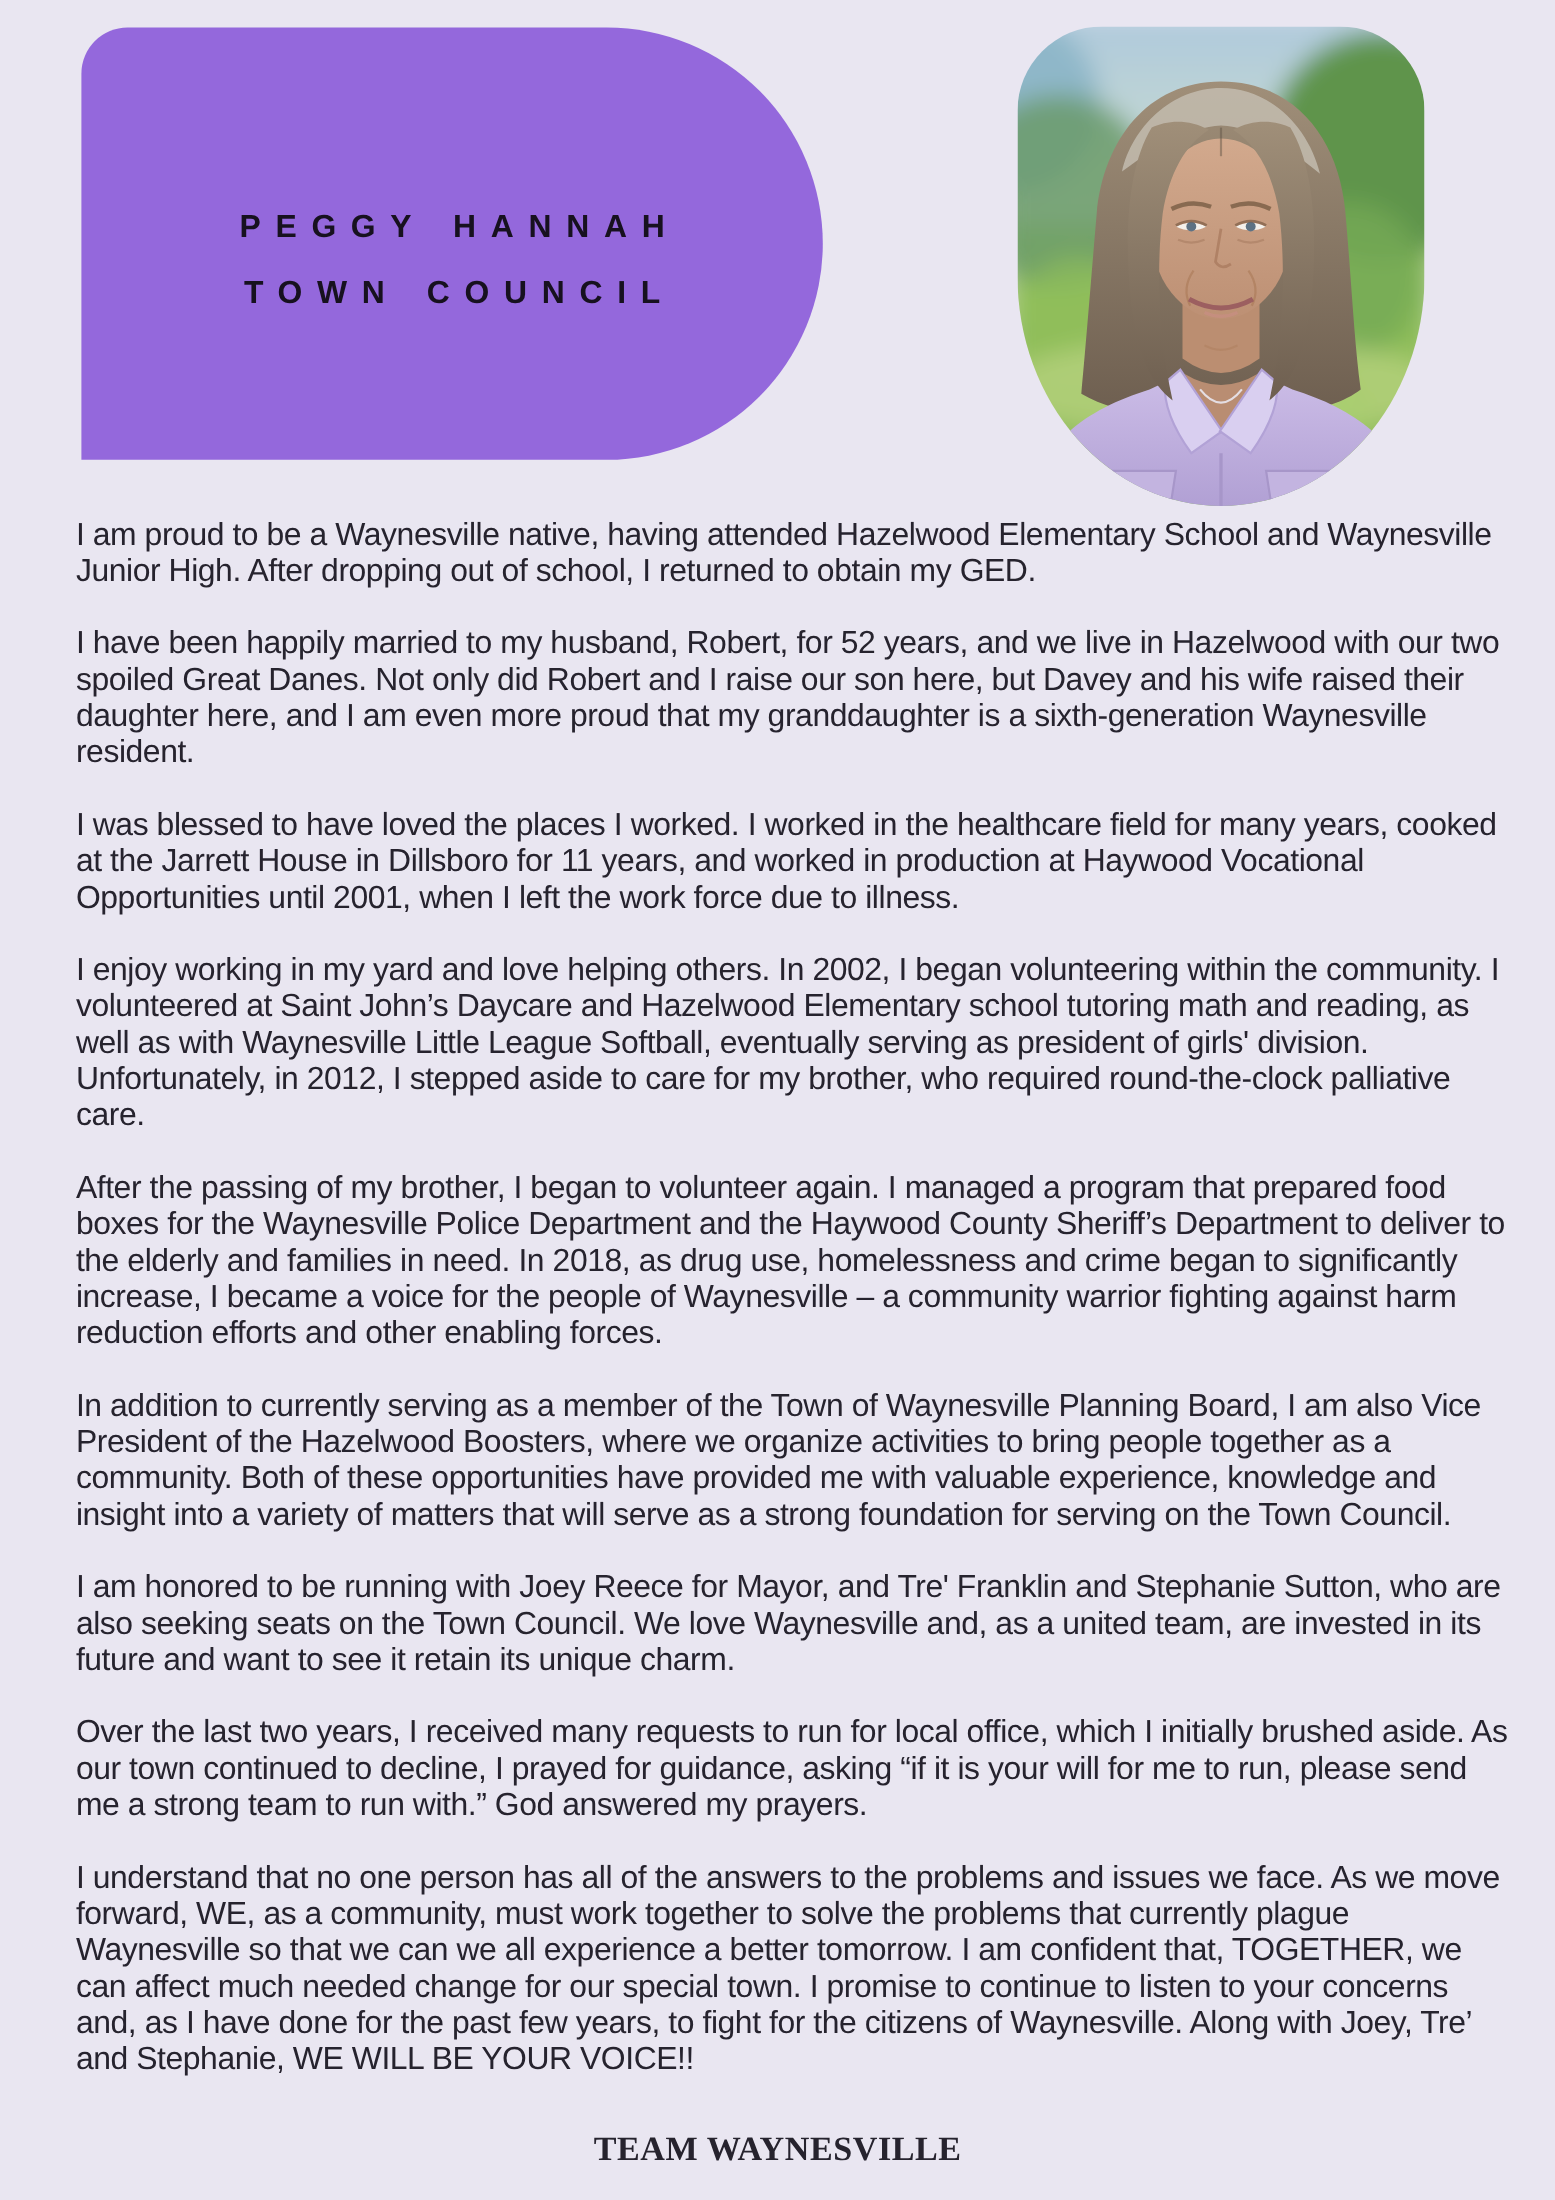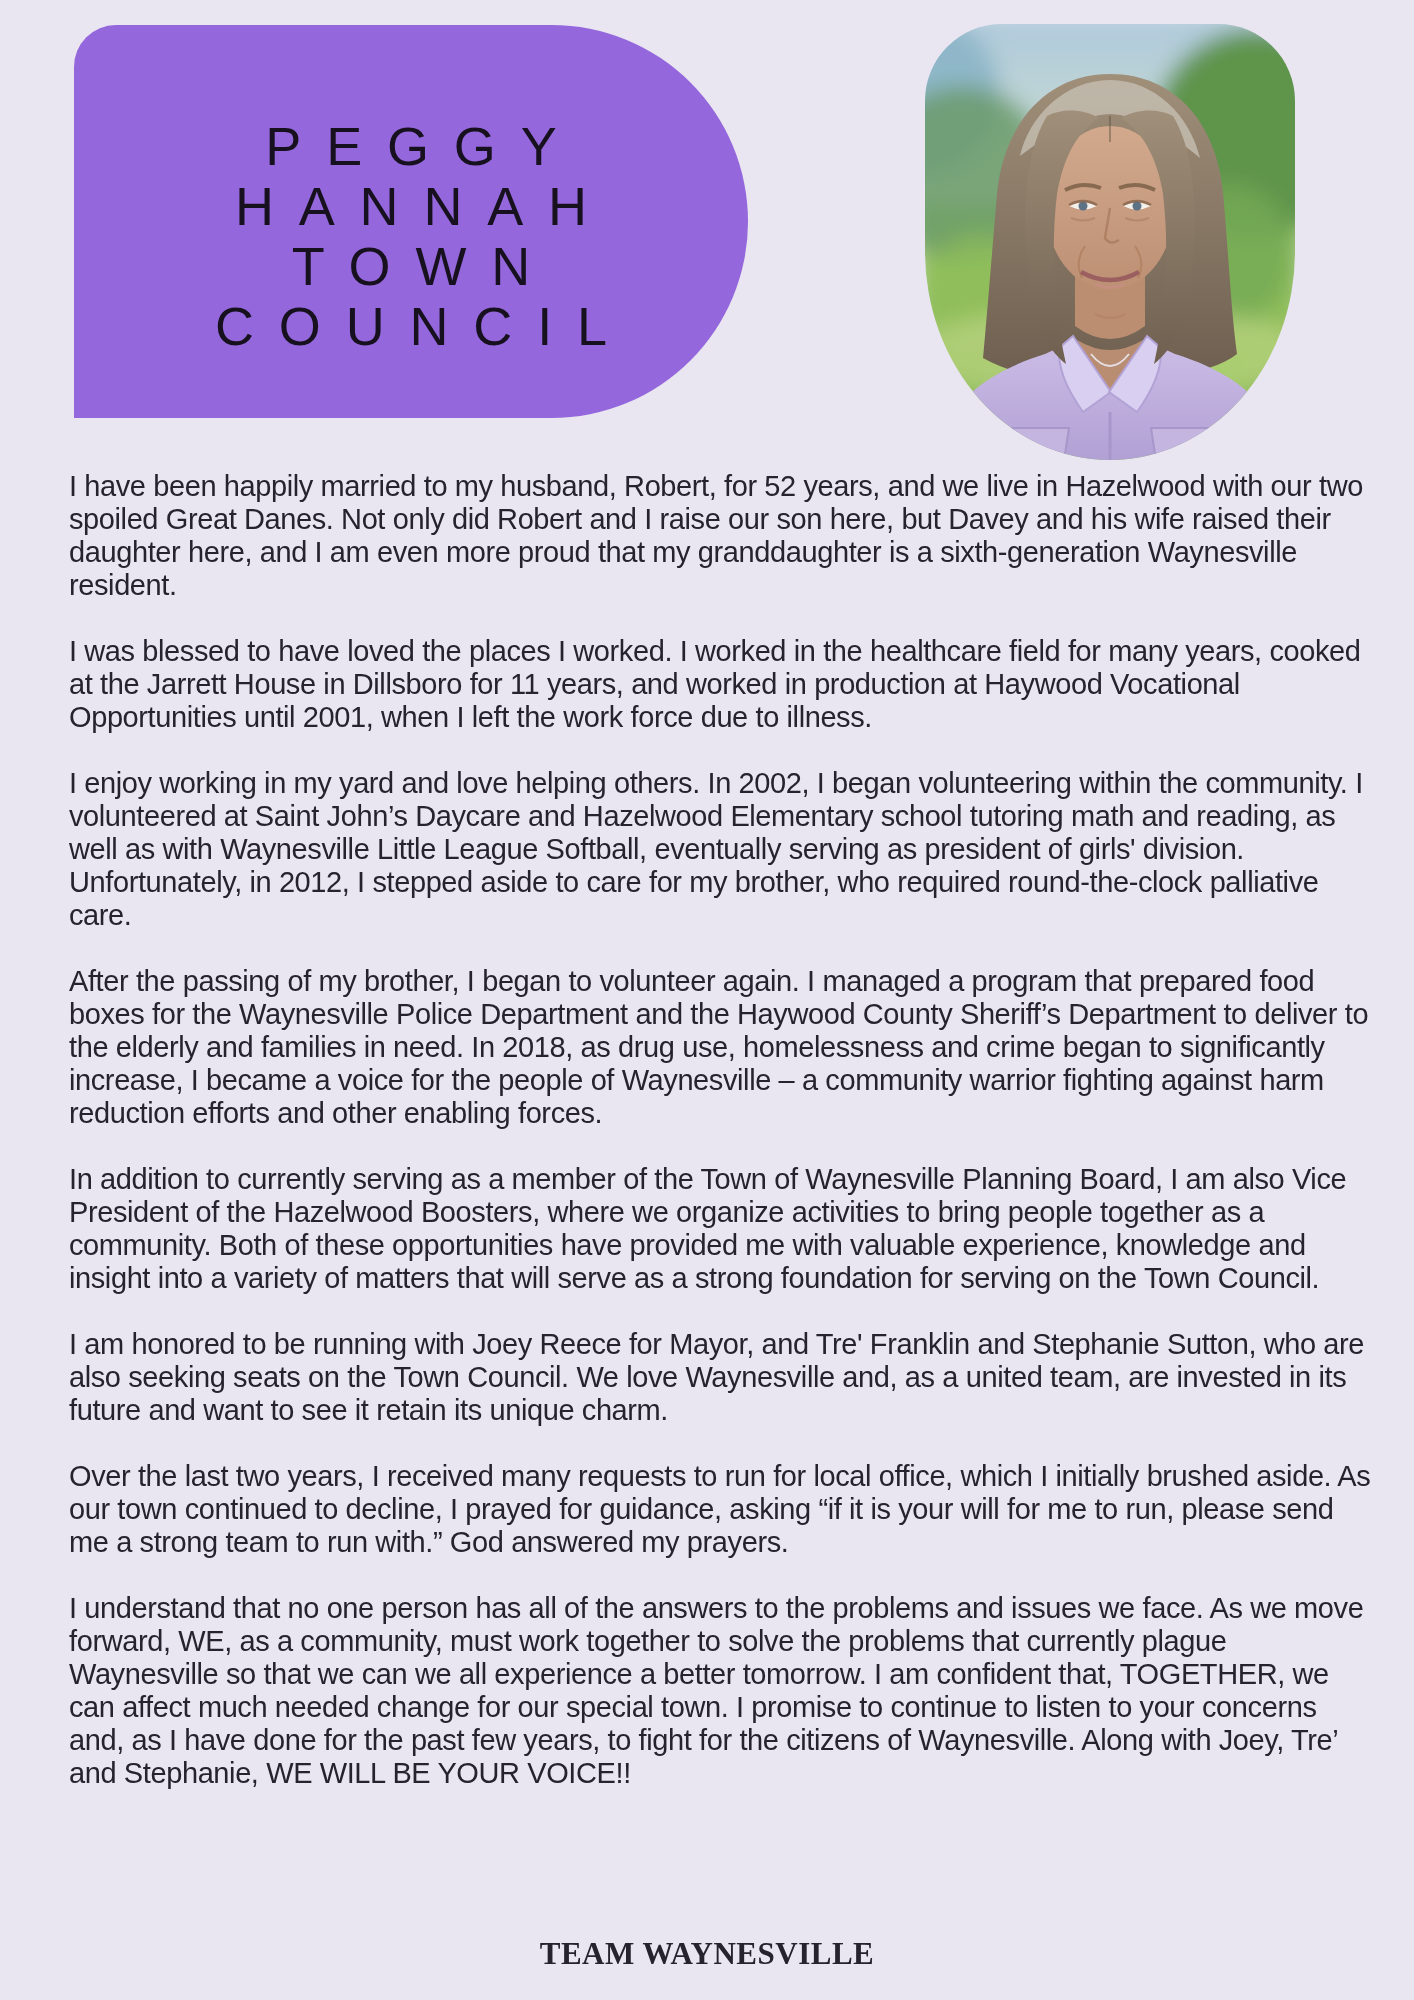--- a/index.html
+++ b/index.html
@@ -17,21 +17,21 @@
   
   .hero{position:absolute;left:0;top:0;width:1414px;height:470px;}
   .blob{
     position:absolute;left:74px;top:25px;width:674px;height:393px;
     background:var(--blob);
     border-radius:42px 197px 197px 0 / 42px 197px 197px 0;
     display:flex;align-items:center;justify-content:center;
   }
   .blob-title{
     text-align:center;color:var(--title);
-    font-size:54px;font-weight:400;line-height:60px;
+    font-size:29px;font-weight:700;line-height:60px;
     letter-spacing:0.46em;word-spacing:0.12em;
     padding-left:0.46em;
     transform:translateY(14px);
   }
   .photo{
     position:absolute;left:925px;top:24px;width:370px;height:436px;
     border-radius:78px 78px 188px 188px / 78px 78px 212px 212px;
     overflow:hidden;
   }
   .photo svg{display:block;width:100%;height:100%;}
@@ -158,20 +158,21 @@
           <path d="M156,248 Q185,264 214,248" fill="none" stroke="#9c5f60" stroke-width="4.5"></path>
           <path d="M170,260 Q185,267 200,260" fill="none" stroke="#c98e86" stroke-width="3" opacity="0.6"></path>
           <path d="M170,290 Q185,298 200,290" fill="none" stroke="#a5744f" stroke-width="2" opacity="0.3"></path>
         </g>
       </g>
     </svg>
   </div>
 </div>
 
 <div class="content">
+  <p>I am proud to be a Waynesville native, having attended Hazelwood Elementary School and Waynesville Junior High. After dropping out of school, I returned to obtain my GED.</p>
   <p>I have been happily married to my husband, Robert, for 52 years, and we live in Hazelwood with our two spoiled Great Danes. Not only did Robert and I raise our son here, but Davey and his wife raised their daughter here, and I am even more proud that my granddaughter is a sixth-generation Waynesville resident.</p>
   <p>I was blessed to have loved the places I worked. I worked in the healthcare field for many years, cooked at the Jarrett House in Dillsboro for 11 years, and worked in production at Haywood Vocational Opportunities until 2001, when I left the work force due to illness.</p>
   <p>I enjoy working in my yard and love helping others. In 2002, I began volunteering within the community. I volunteered at Saint John’s Daycare and Hazelwood Elementary school tutoring math and reading, as well as with Waynesville Little League Softball, eventually serving as president of girls' division. Unfortunately, in 2012, I stepped aside to care for my brother, who required round-the-clock palliative care.</p>
   <p>After the passing of my brother, I began to volunteer again. I managed a program that prepared food boxes for the Waynesville Police Department and the Haywood County Sheriff’s Department to deliver to the elderly and families in need. In 2018, as drug use, homelessness and crime began to significantly increase, I became a voice for the people of Waynesville – a community warrior fighting against harm reduction efforts and other enabling forces.</p>
   <p>In addition to currently serving as a member of the Town of Waynesville Planning Board, I am also Vice President of the Hazelwood Boosters, where we organize activities to bring people together as a community. Both of these opportunities have provided me with valuable experience, knowledge and insight into a variety of matters that will serve as a strong foundation for serving on the Town Council.</p>
   <p>I am honored to be running with Joey Reece for Mayor, and Tre' Franklin and Stephanie Sutton, who are also seeking seats on the Town Council. We love Waynesville and, as a united team, are invested in its future and want to see it retain its unique charm.</p>
   <p>Over the last two years, I received many requests to run for local office, which I initially brushed aside. As our town continued to decline, I prayed for guidance, asking “if it is your will for me to run, please send me a strong team to run with.” God answered my prayers.</p>
   <p>I understand that no one person has all of the answers to the problems and issues we face. As we move forward, WE, as a community, must work together to solve the problems that currently plague Waynesville so that we can we all experience a better tomorrow. I am confident that, TOGETHER, we can affect much needed change for our special town. I promise to continue to listen to your concerns and, as I have done for the past few years, to fight for the citizens of Waynesville. Along with Joey, Tre’ and Stephanie, WE WILL BE YOUR VOICE!!</p>
 </div>
 

